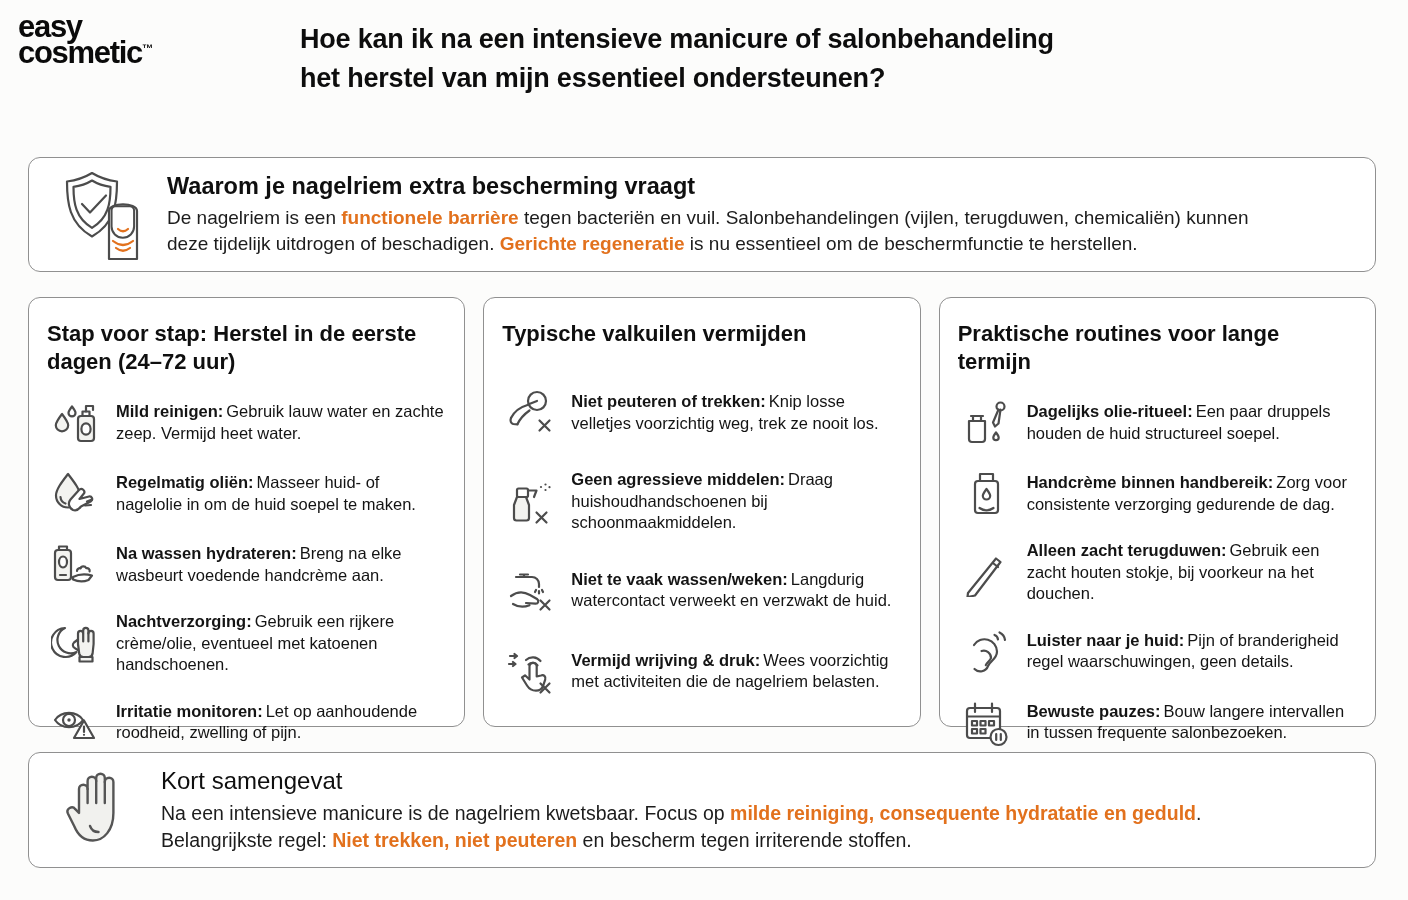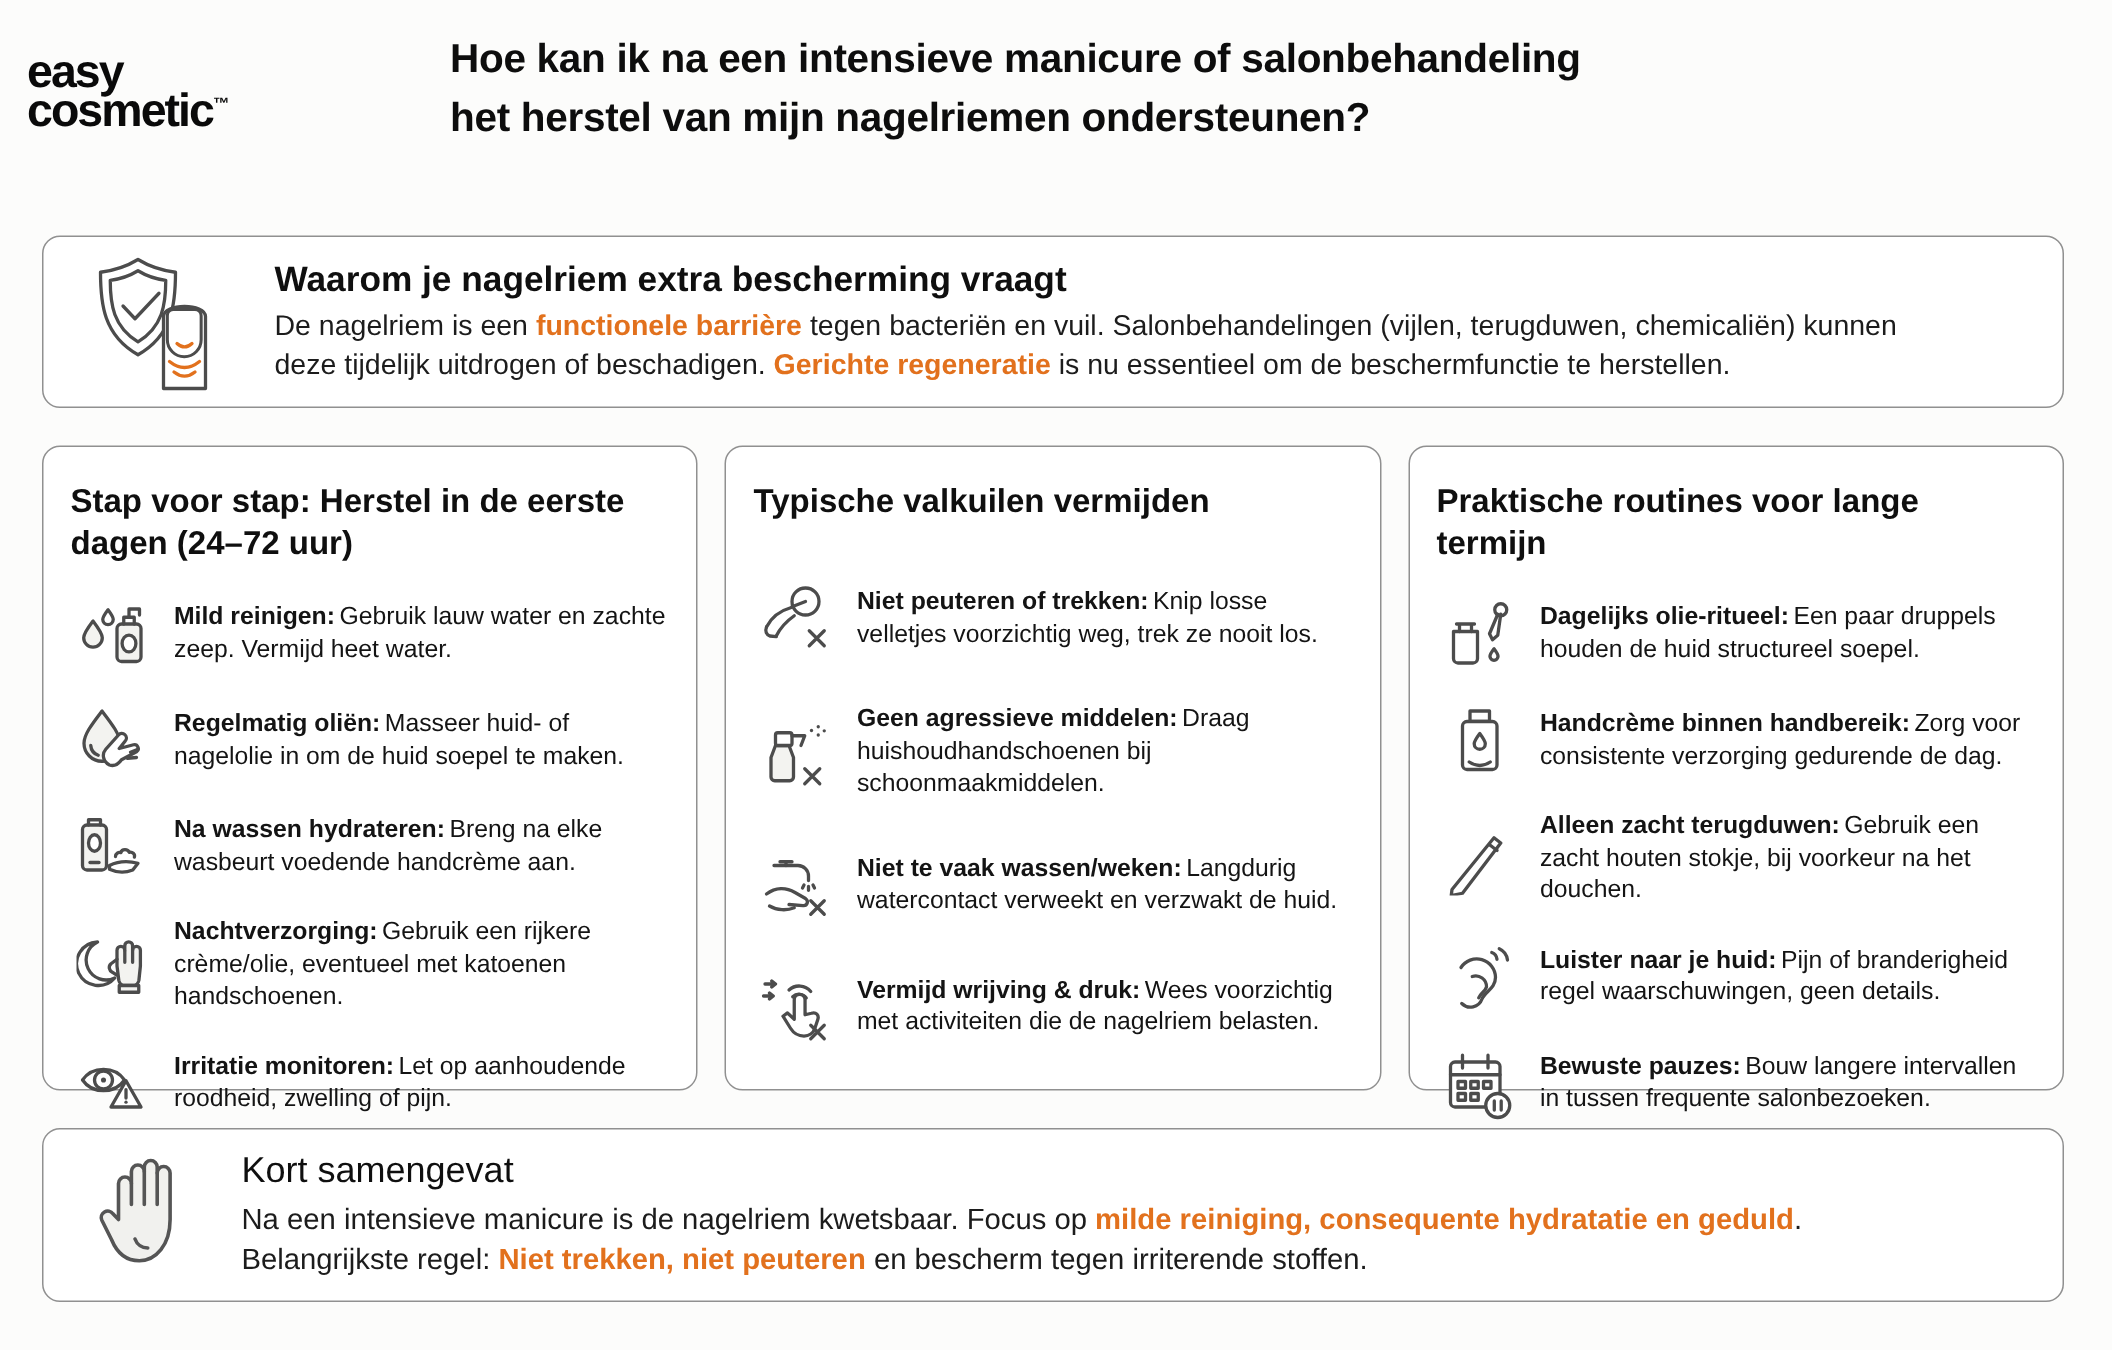--- a/index.html
+++ b/index.html
@@ -4,27 +4,27 @@
 <style>
   * { box-sizing: border-box; }
   html,body { margin:0; padding:0; }
   body {
     width:1408px; height:900px; position:relative; overflow:hidden;
     background:#fcfcfb;
     font-family:"Liberation Sans","DejaVu Sans",sans-serif;
     color:#1b1b1b;
   }
   .logo { position:absolute; left:18px; top:14px; font-weight:900; font-size:31px;
-          line-height:.85; letter-spacing:-1.3px; color:#0a0a0a;margin-top:21px; }
+          line-height:.85; letter-spacing:-1.3px; color:#0a0a0a; }
   .logo .tm { font-size:11px; letter-spacing:0; vertical-align:super; font-weight:700; }
   .title { position:absolute; left:300px; top:20px; margin:0; font-size:27px; font-weight:700;
            line-height:1.46; color:#0d0d0d; letter-spacing:-.2px; }
   .card { position:absolute; background:#fff; border:1.6px solid #909090; border-radius:12px; }
   .intro { left:28px; top:157px; width:1348px; height:115px;
-           display:flex; align-items:center; gap:32px; padding:0 20px 0 18px; }
+           display:flex; align-items:center; gap:16px; padding:0 20px 0 18px; }
   .intro-icon { width:104px; flex:none; display:flex; justify-content:center; }
   .intro-heading { margin:0 0 5px; font-size:23.5px; font-weight:700; color:#0f0f0f; }
   .intro-text { margin:0; font-size:19px; line-height:1.33; color:#1c1c1c; }
   .accent { color:#e2711d; }
   .cols { position:absolute; left:28px; top:297px; width:1348px; height:430px; display:flex; gap:18px; }
   .col { flex:1; background:#fff; border:1.6px solid #909090; border-radius:12px;
          padding:16px 18px 14px 18px; }
   .col-heading { margin:6px 0 22px; font-size:22px; font-weight:700; line-height:1.28; color:#0f0f0f; }
   .col-heading.single { margin-bottom:40px; }
   .items { display:flex; flex-direction:column; gap:22px; }
@@ -47,21 +47,21 @@
 </head>
 <body>
 
 <div class="logo">
   <div>easy</div>
   <div><span>cosmetic</span><span class="tm">™</span></div>
 </div>
 
 <h1 class="title">
   <span>Hoe kan ik na een intensieve manicure of salonbehandeling</span><br>
-  <span>het herstel van mijn nagelriemen ondersteunen?</span>
+  <span>het herstel van mijn essentieel ondersteunen?</span>
 </h1>
 
 <div class="card intro">
   <span class="intro-icon">
     <svg class="ic" width="100" height="96" viewBox="0 0 100 96">
       <path d="M43 6c9 5.5 17 7.5 25 8.5 0 21-2 42-25 55C20 56.5 18 35.5 18 14.5 26 13.5 34 11.5 43 6Z"></path>
       <path d="M43 13.5c6.5 4 12.5 5.6 18.5 6.4 0 16-2 31-18.5 41-16.5-10-18.5-25-18.5-41 6-.8 12-2.4 18.5-6.4Z"></path>
       <path d="M33 37l8 8.5 16-17"></path>
       <path class="fillW" d="M60 44c0-9 28-9 28 0v48H60Z"></path>
       <path class="fillW" d="M66 40h16a4.5 4.5 0 0 1 4.5 4.5V62a12.2 12.2 0 0 1-24.5 0V44.5A4.5 4.5 0 0 1 66 40Z" transform="translate(0,-3) scale(0.92) translate(6,6)"></path>

